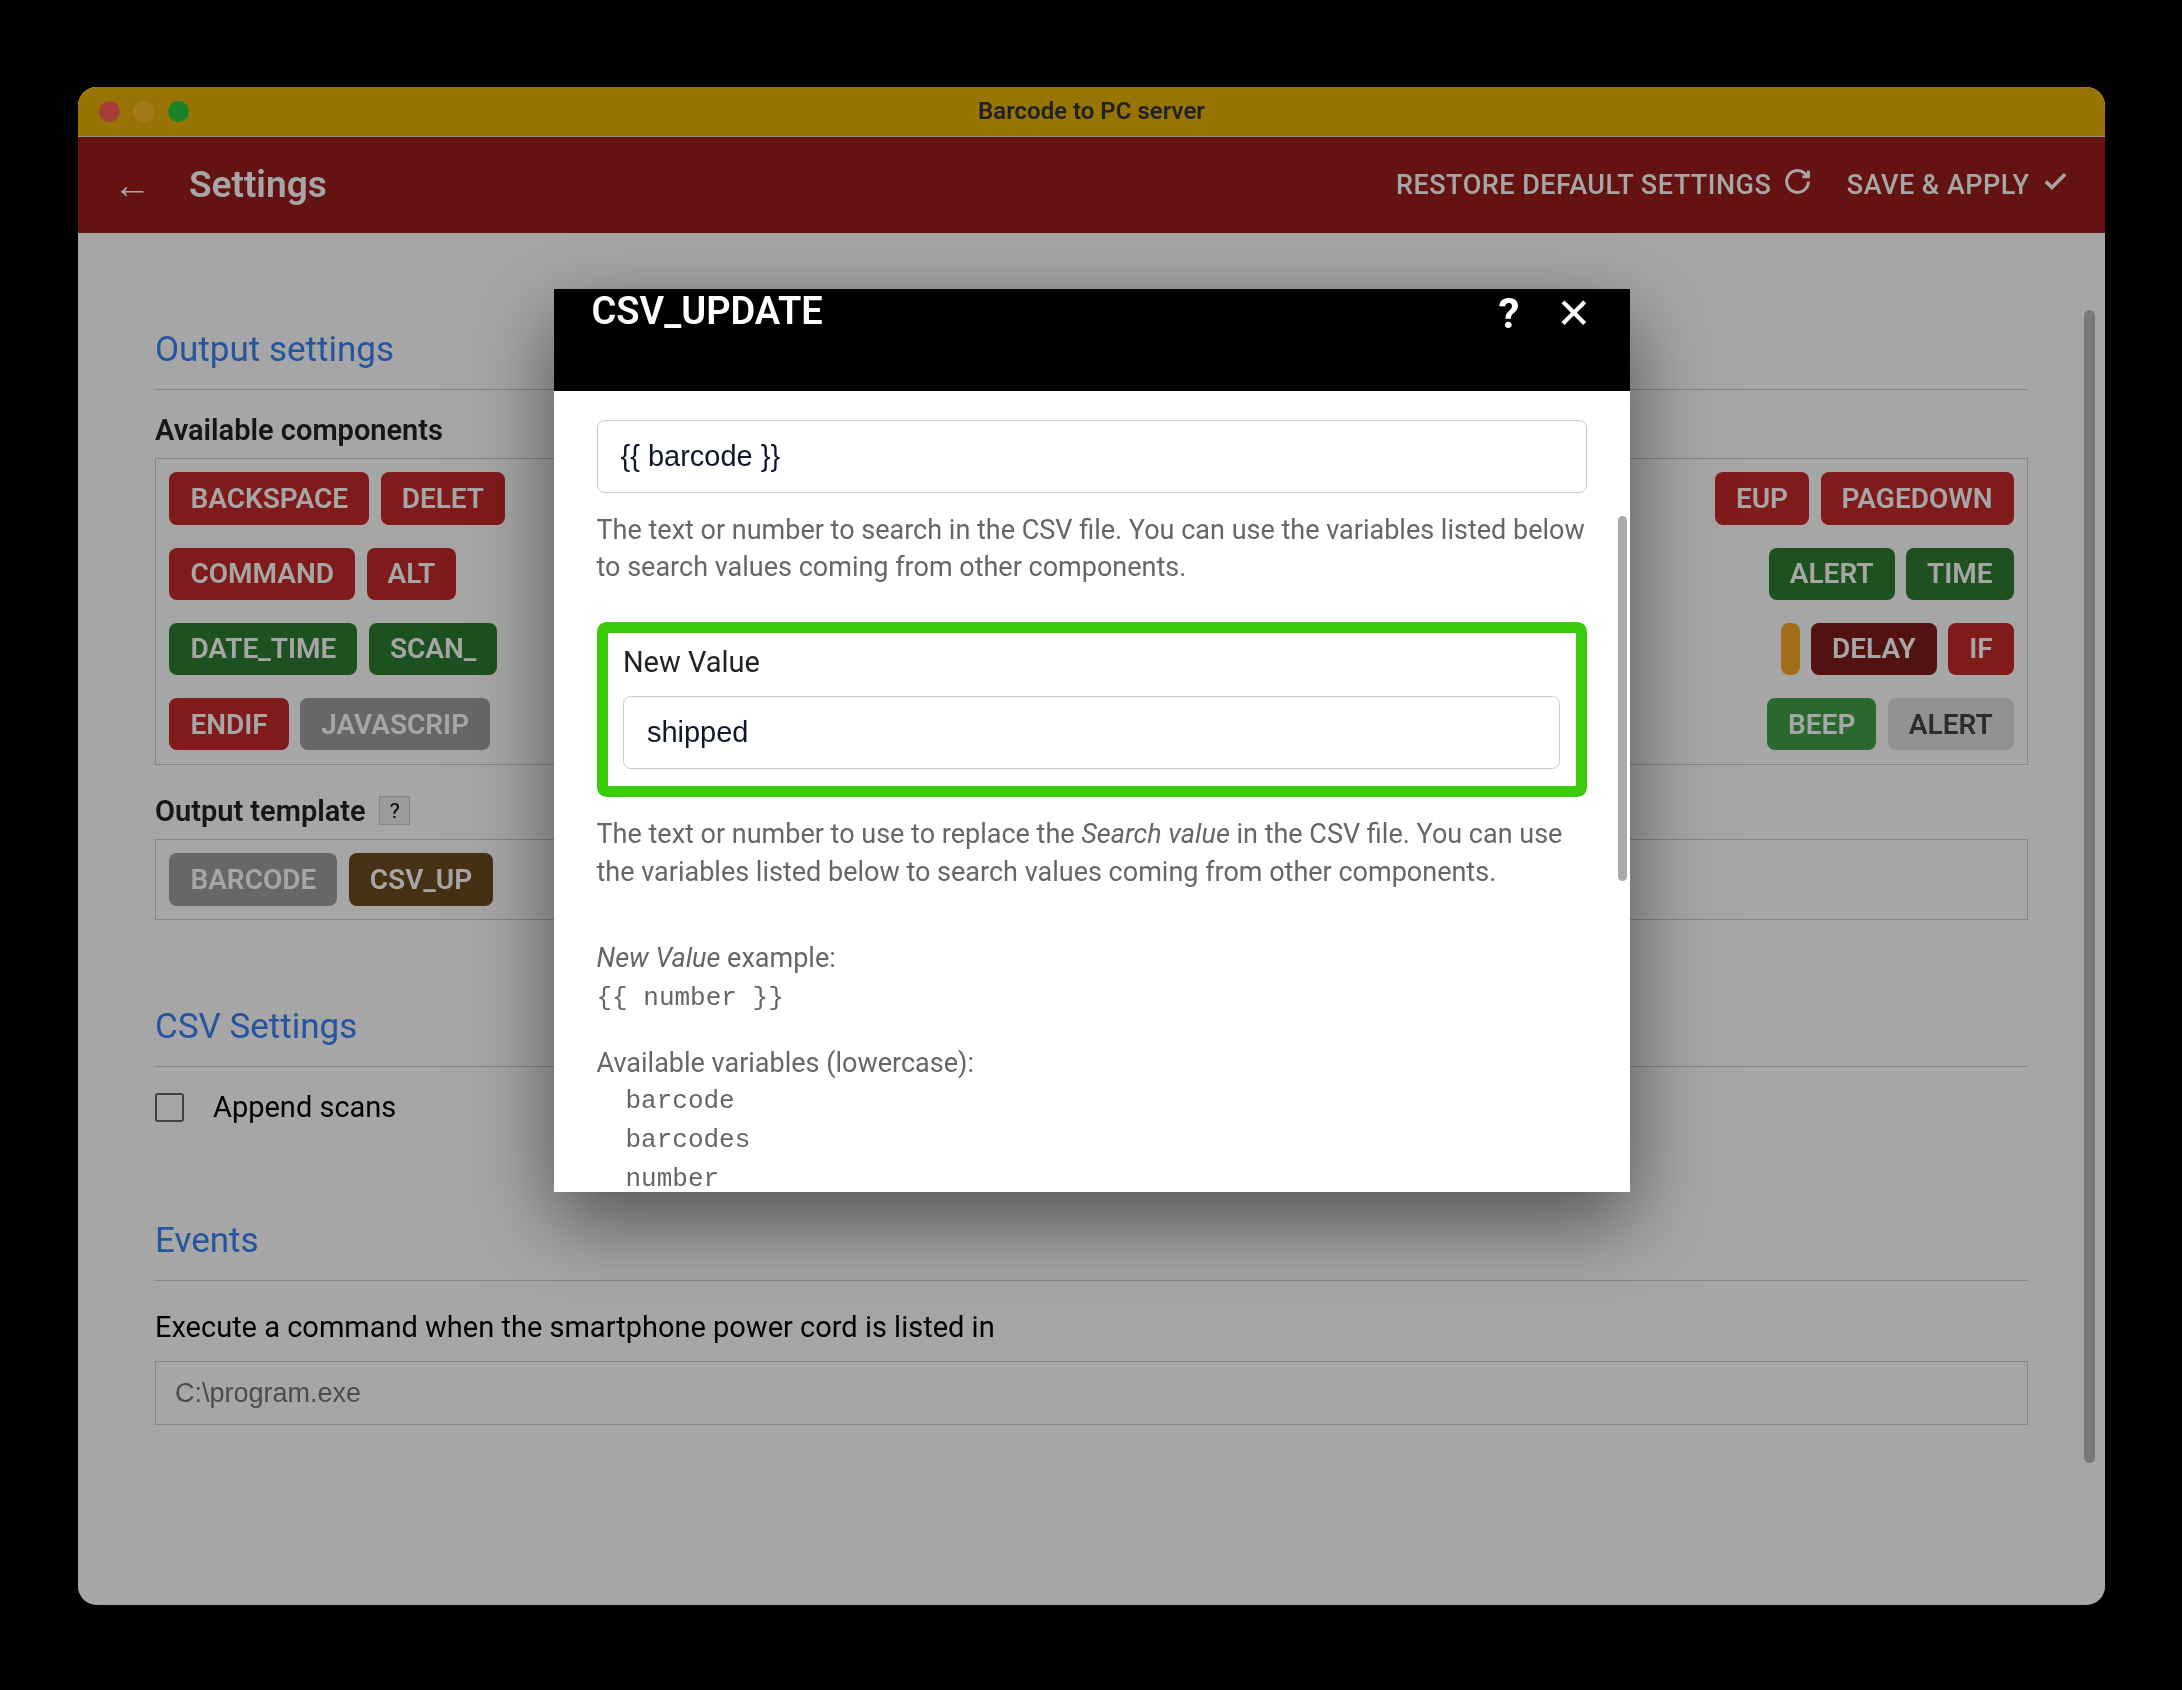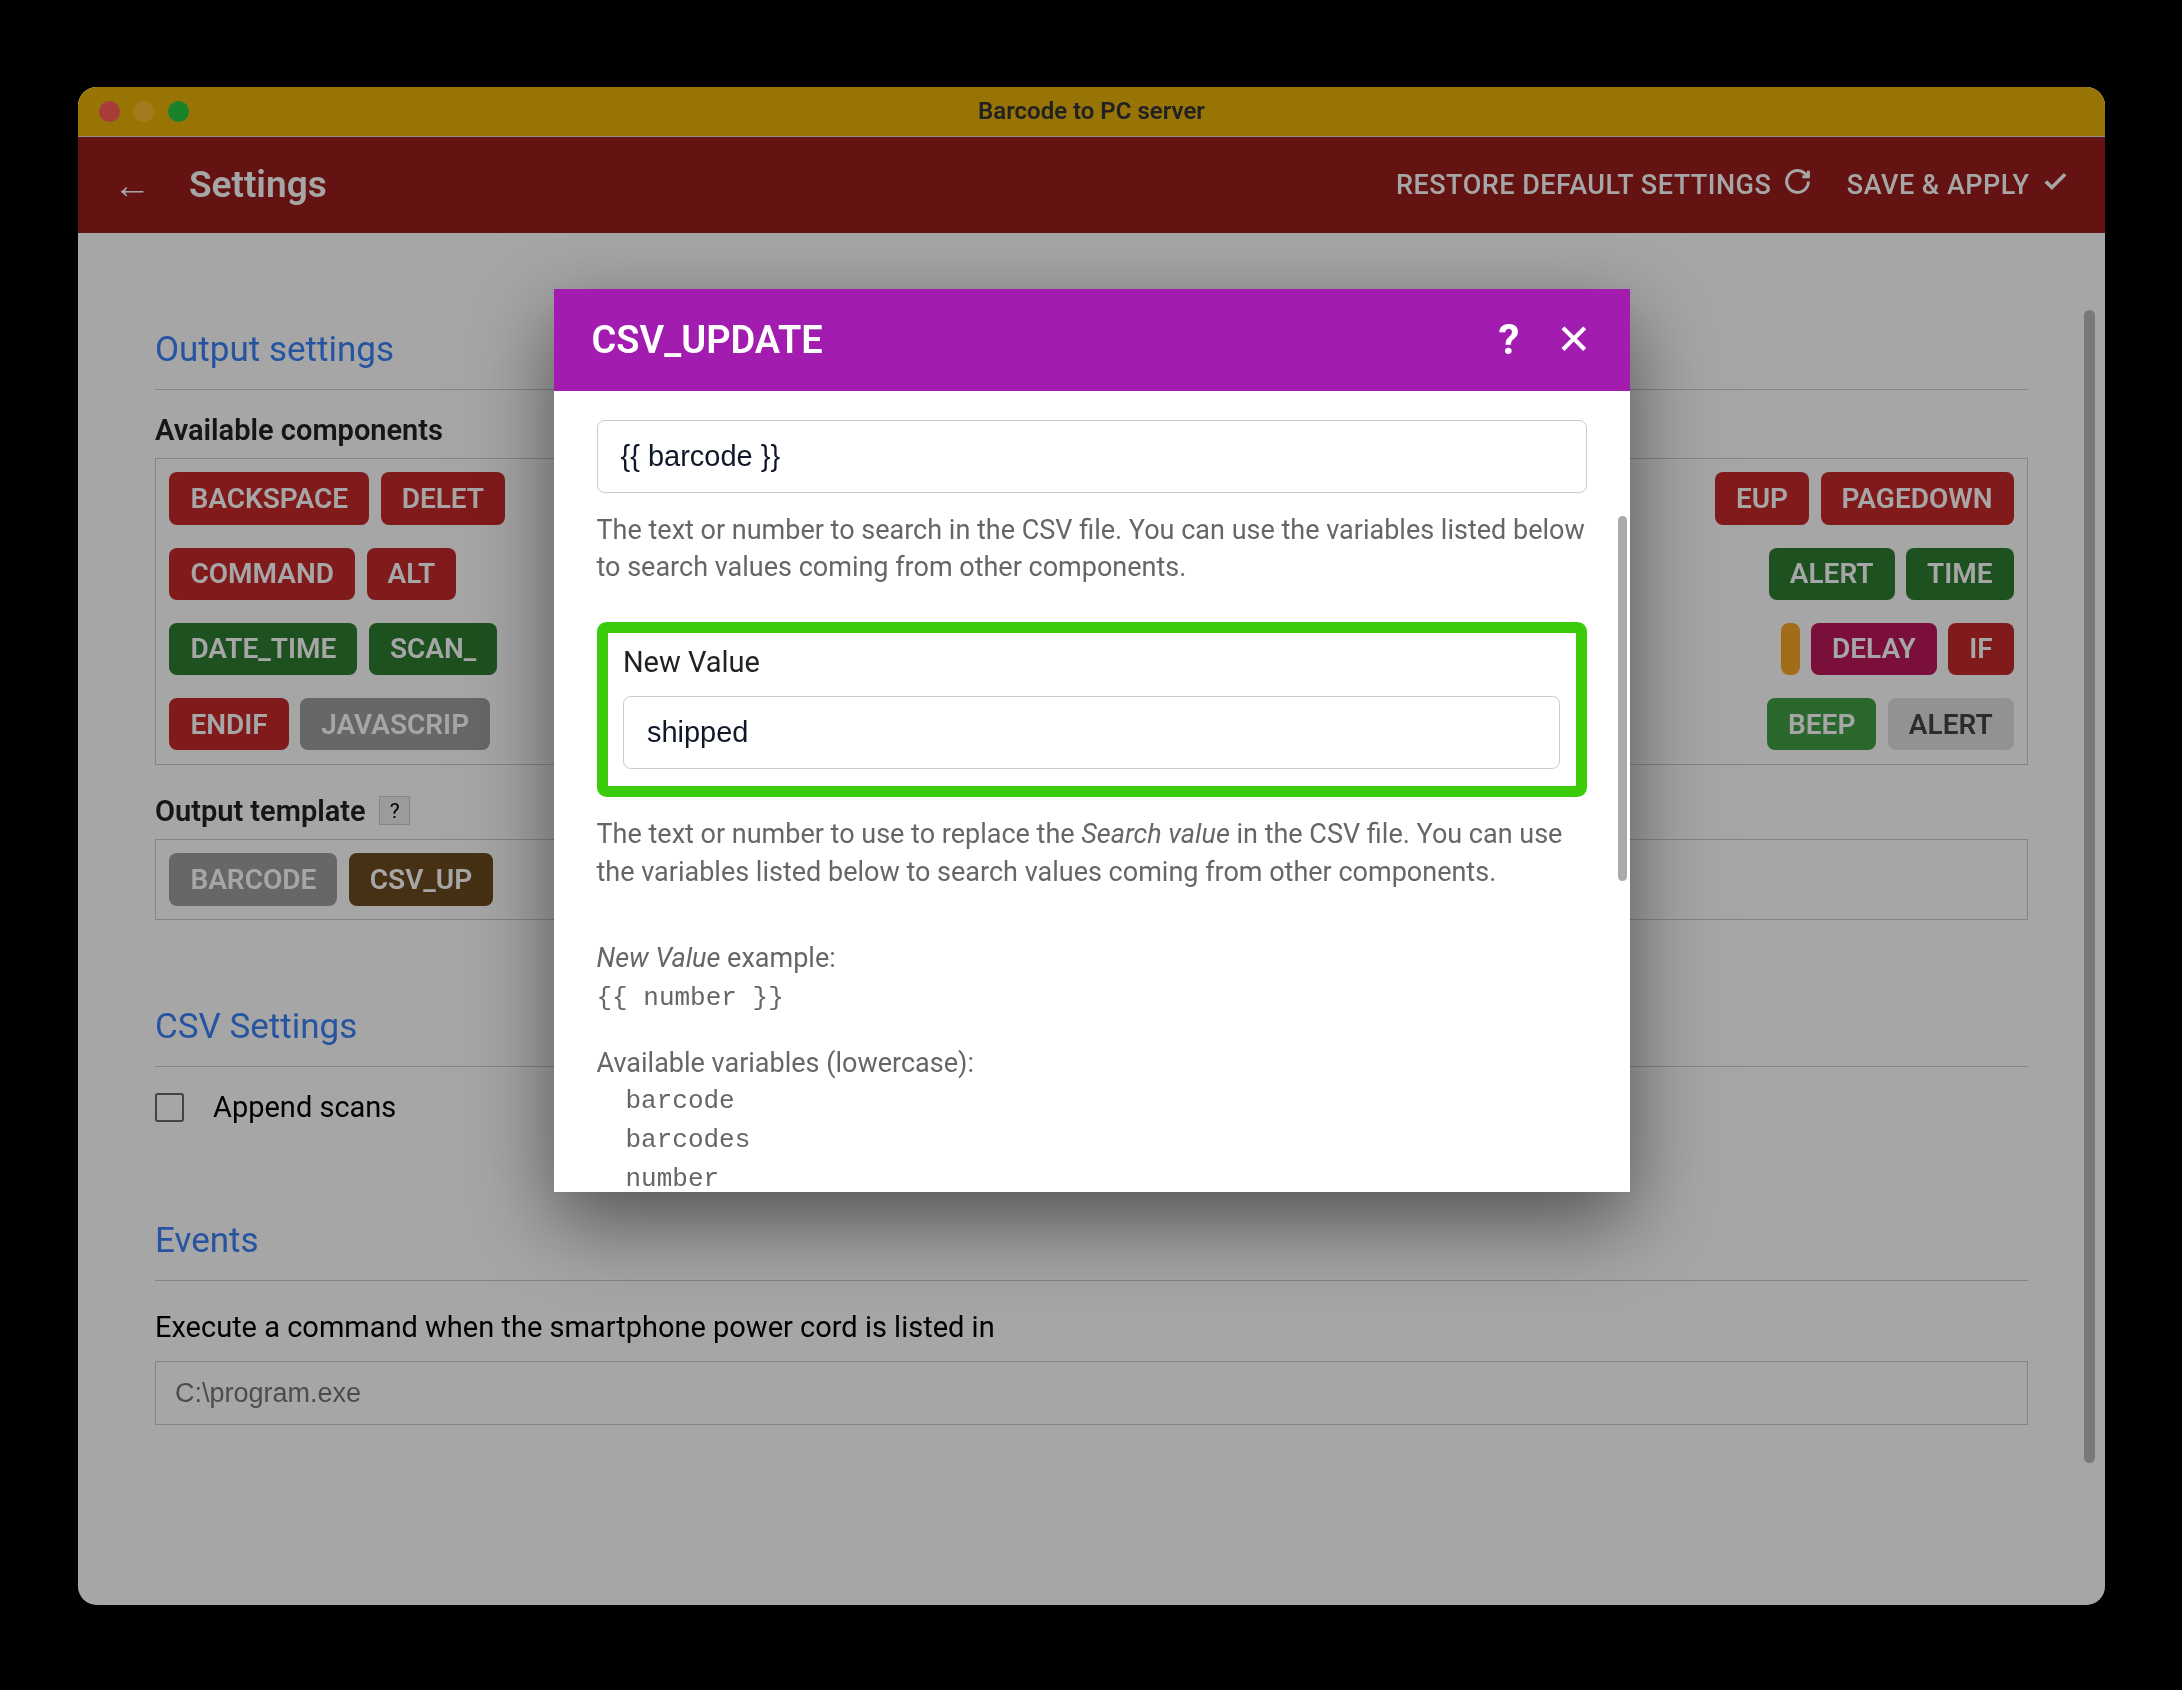--- a/index.html
+++ b/index.html
@@ -70,21 +70,21 @@
     padding: 9.6px 21px;
     font-size: 28px;
     font-weight: 600;
     color: #fff;
     border-radius: 8px;
     cursor: grab;
   }
   .chip.red { background: #c62828; }
   .chip.green { background: #2e7d32; }
   .chip.orange { background: #f9a825; }
-  .chip.purple { background: #be185d; }
+  .chip.purple { background: #7f1d1d; }
   .chip.brightgreen { background: #43a047; }
   .chip.gray { background: #9e9e9e; }
   .chip.brown { background: #6d4c20; }
   .chip.lightgray { background: #e0e0e0; color: #444; }
   .template-row { display: flex; align-items: center; gap: 13.4px; margin-bottom: 11.5px; }
   .help-badge { background: #eee; border: 1px solid #ccc; padding: 1.9px 9.6px; font-size: 21px; cursor: pointer; }
   .template-box {
     border: 1.9px solid #ccc;
     padding: 13.4px;
     display: flex;
@@ -112,25 +112,24 @@
   }
   .modal {
     width: 1076px;
     height: 903px;
     background: #fff;
     box-shadow: 0 29px 77px rgba(0,0,0,0.5);
     position: relative;
     overflow: hidden;
   }
   .modal-header {
-    background: #a21caf;
+    background: #000000;
     color: #fff;
     height: 102px;
     display: flex;
-    align-items: center;
     padding: 0 38px;
   }
   .modal-title { font-size: 38px; font-weight: 600; flex: 1; }
   .modal-icons { display: flex; gap: 37px; font-size: 42px; }
   .modal-icons span { cursor: pointer; }
   .modal-body { padding: 29px 43px 0 43px; position: relative; height: calc(100% - 102px); overflow: hidden; }
   .textfield {
     width: 100%;
     border: 1.9px solid #ccc;
     border-radius: 7.7px;

